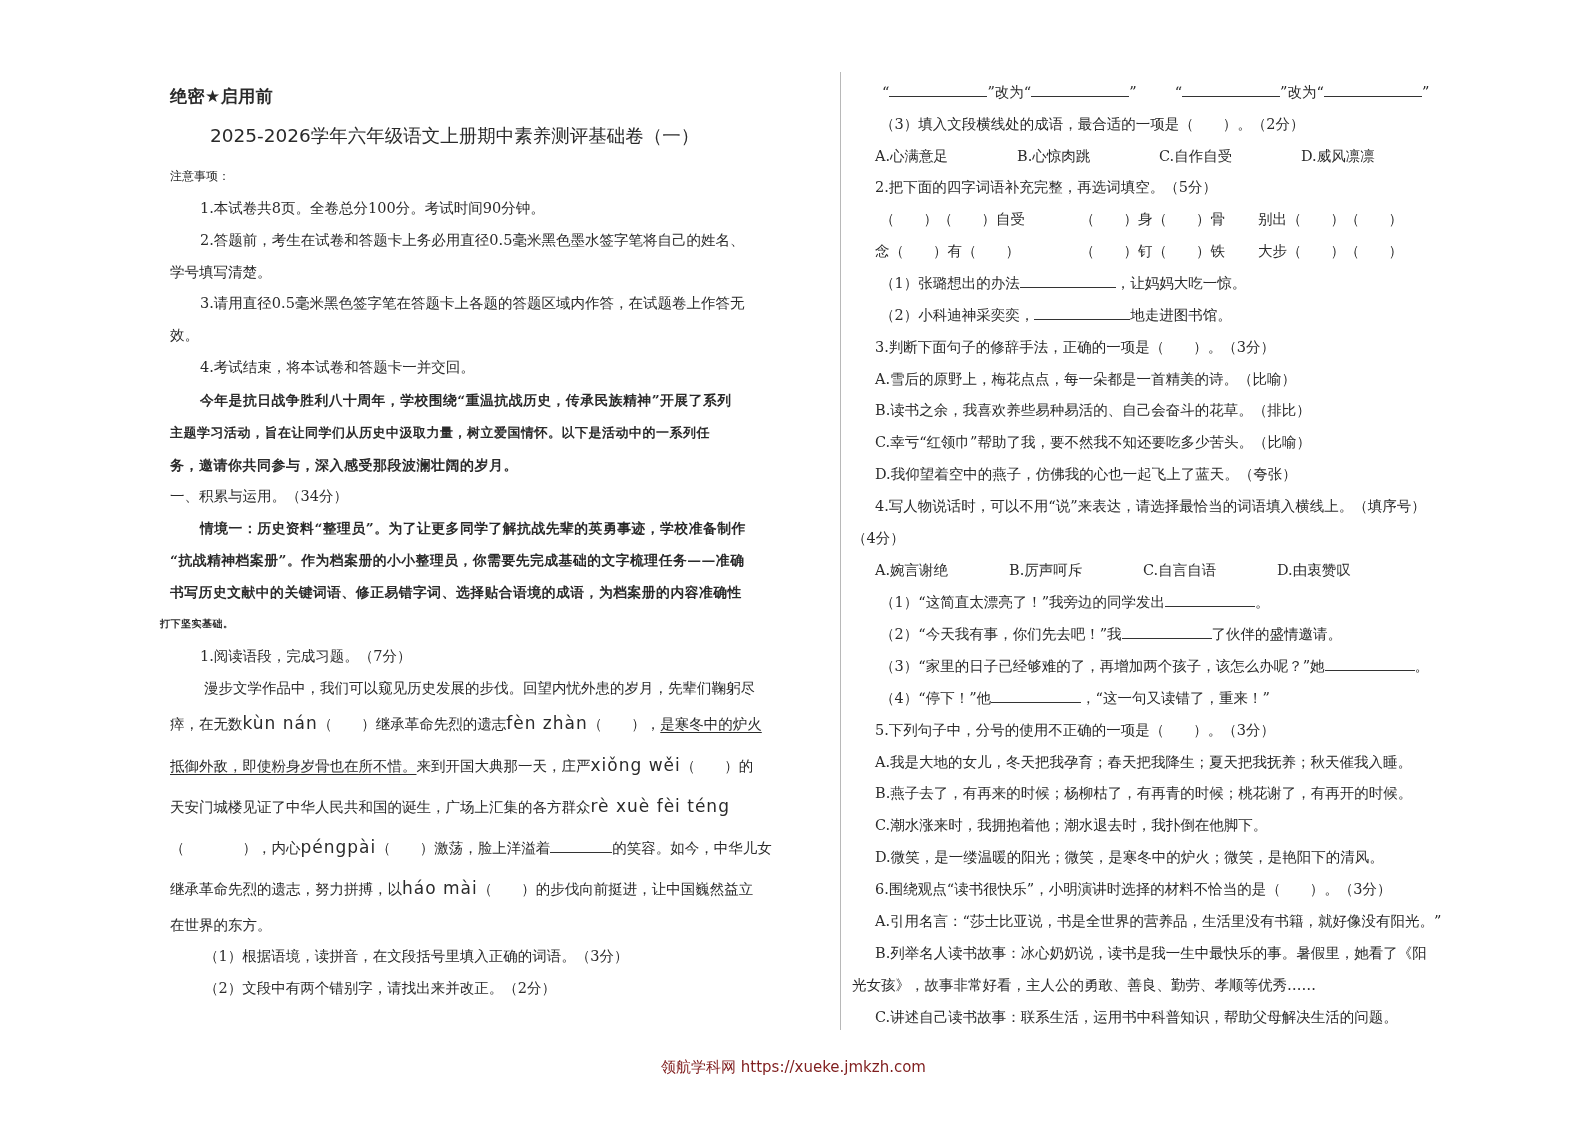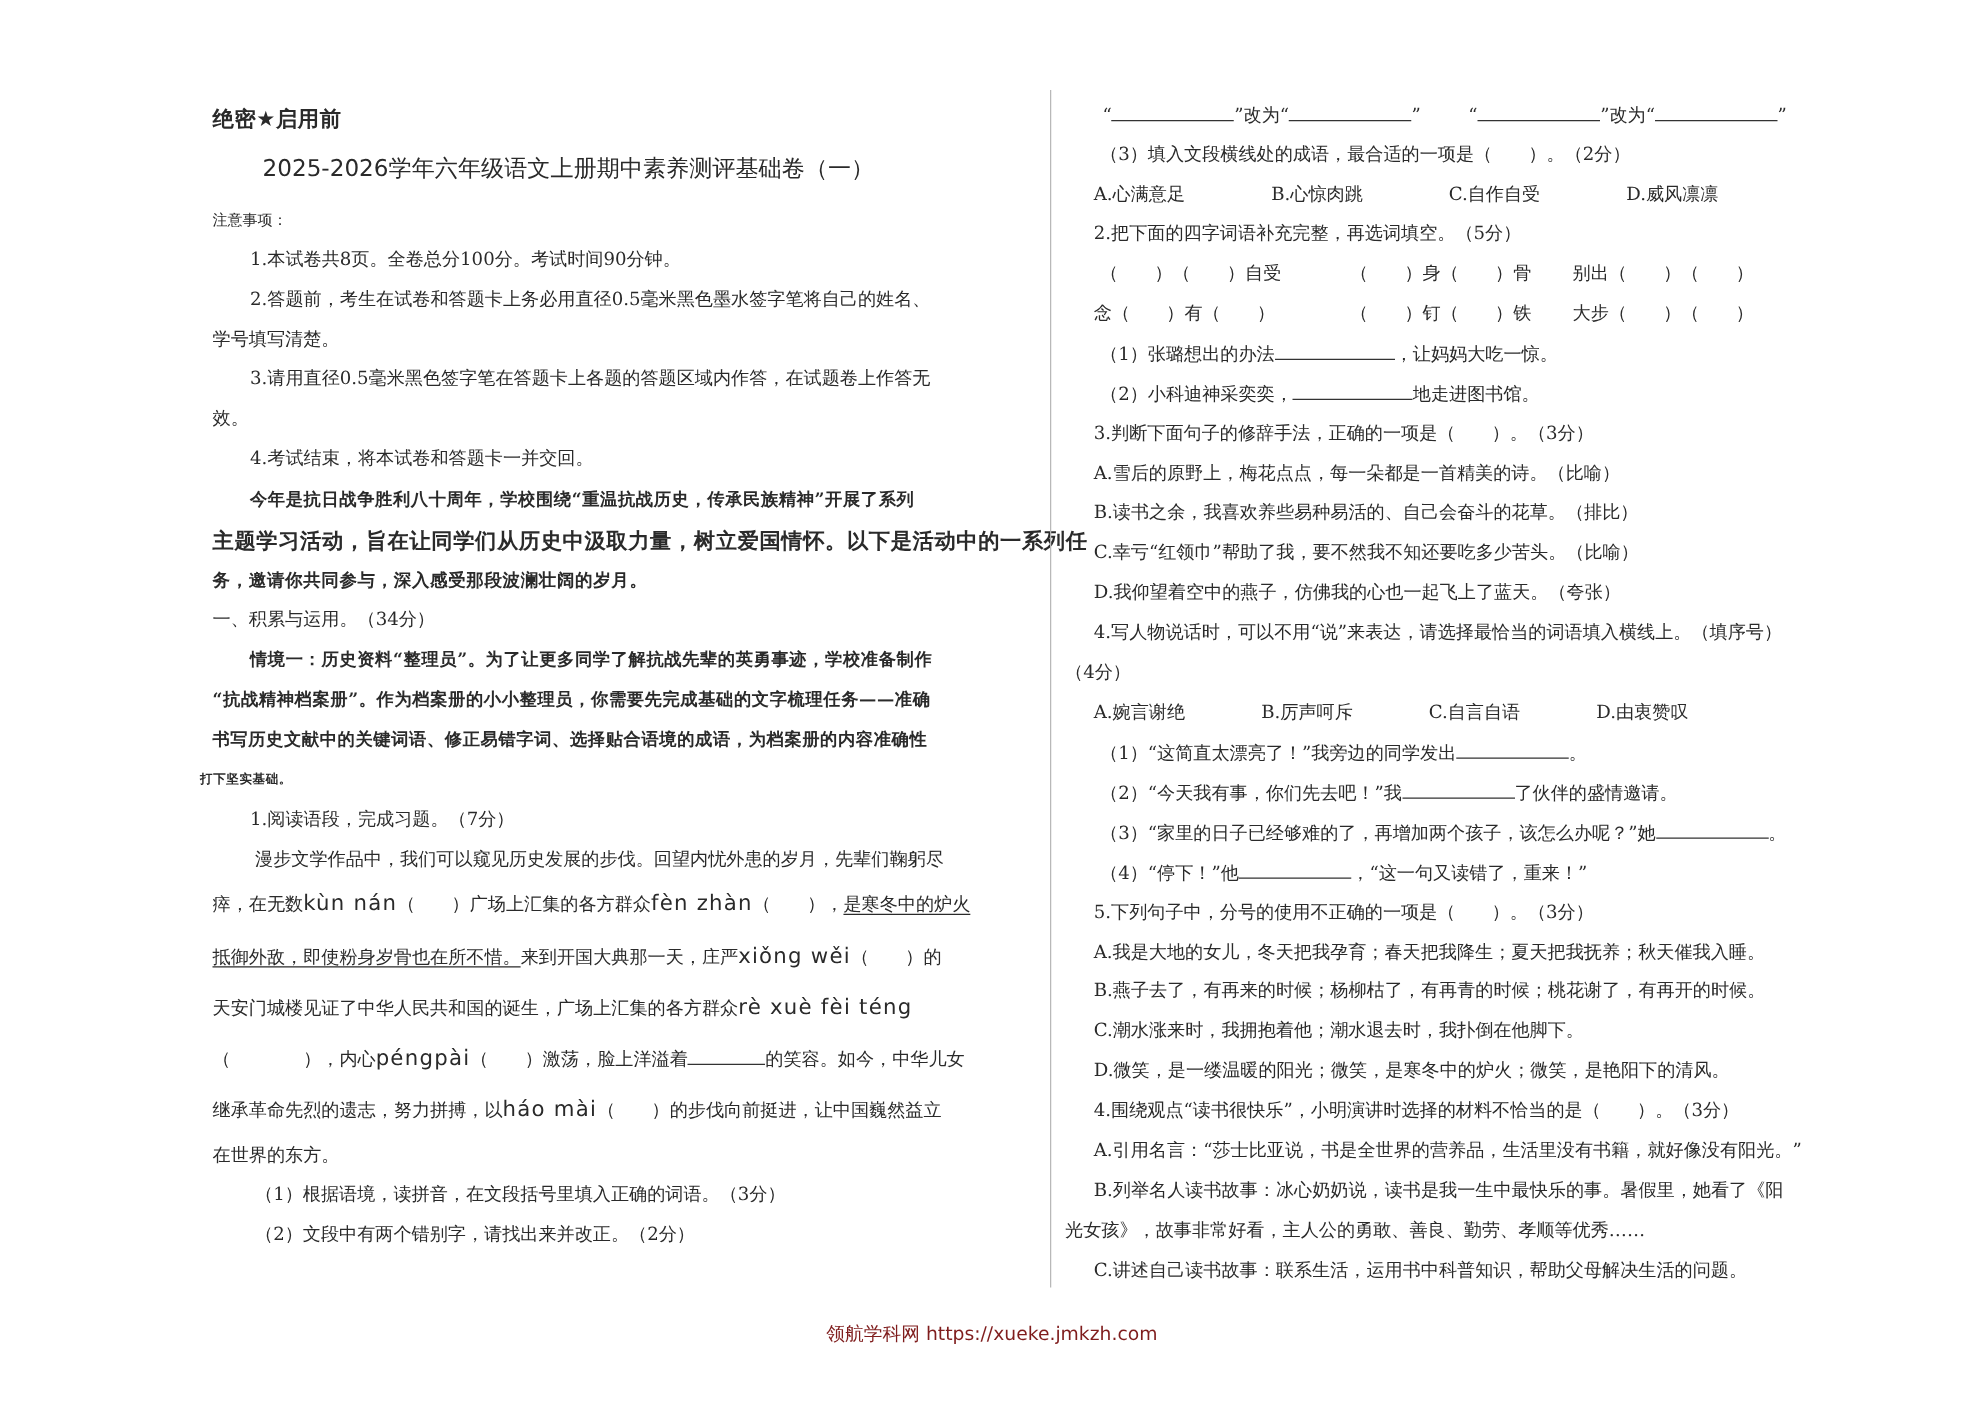--- a/index.html
+++ b/index.html
@@ -29,36 +29,36 @@
 <div class="line sans" style="left:170px; top:166px; font-size:12px;">注意事项：</div>
 
 <div class="line" style="left:200px; top:198px;">1.本试卷共8页。全卷总分100分。考试时间90分钟。</div>
 <div class="line" style="left:200px; top:230px;">2.答题前，考生在试卷和答题卡上务必用直径0.5毫米黑色墨水签字笔将自己的姓名、</div>
 <div class="line" style="left:170px; top:262px;">学号填写清楚。</div>
 <div class="line" style="left:200px; top:293px;">3.请用直径0.5毫米黑色签字笔在答题卡上各题的答题区域内作答，在试题卷上作答无</div>
 <div class="line" style="left:170px; top:325px;">效。</div>
 <div class="line" style="left:200px; top:357px;">4.考试结束，将本试卷和答题卡一并交回。</div>
 
 <div class="line bold" style="left:200px; top:390px; font-size:13.8px;">今年是抗日战争胜利八十周年，学校围绕“重温抗战历史，传承民族精神”开展了系列</div>
-<div class="line bold" style="left:170px; top:423px; font-size:17px;">主题学习活动，旨在让同学们从历史中汲取力量，树立爱国情怀。以下是活动中的一系列任</div>
+<div class="line bold" style="left:170px; top:423px; font-size:13px;">主题学习活动，旨在让同学们从历史中汲取力量，树立爱国情怀。以下是活动中的一系列任</div>
 <div class="line bold" style="left:170px; top:455px; font-size:14px;">务，邀请你共同参与，深入感受那段波澜壮阔的岁月。</div>
 
 <div class="line" style="left:170px; top:486px;">一、积累与运用。（34分）</div>
 
 <div class="line bold" style="left:200px; top:518px; font-size:13.8px;">情境一：历史资料“整理员”。为了让更多同学了解抗战先辈的英勇事迹，学校准备制作</div>
 <div class="line bold" style="left:170px; top:550px; font-size:13.8px;">“抗战精神档案册”。作为档案册的小小整理员，你需要先完成基础的文字梳理任务——准确</div>
 <div class="line bold" style="left:170px; top:582px; font-size:13.8px;">书写历史文献中的关键词语、修正易错字词、选择贴合语境的成语，为档案册的内容准确性</div>
 <div class="line bold" style="left:160px; top:614px; font-size:10px;">打下坚实基础。</div>
 
 <div class="line" style="left:200px; top:646px;">1.阅读语段，完成习题。（7分）</div>
 
 <div class="line kai" style="left:204px; top:678px;">漫步文学作品中，我们可以窥见历史发展的步伐。回望内忧外患的岁月，先辈们鞠躬尽</div>
 
 <div class="line kai" style="left:170px; top:713px;">
-  <span>瘁，在无数</span><span class="py">kùn nán</span><span>（　　）</span><span>广场上汇集的各方群众</span><span class="py">fèn  zhàn</span><span>（　　）</span><span>，</span><span class="ul">是寒冬中的炉火</span>
+  <span>瘁，在无数</span><span class="py">kùn nán</span><span>（　　）</span><span>继承革命先烈的遗志</span><span class="py">fèn  zhàn</span><span>（　　）</span><span>，</span><span class="ul">是寒冬中的炉火</span>
 </div>
 
 <div class="line kai" style="left:170px; top:755px;">
   <span class="ul">抵御外敌，即使粉身岁骨也在所不惜。</span><span>来到开国大典那一天，庄严</span><span class="py">xiǒng  wěi</span><span>（　　）</span><span>的</span>
 </div>
 
 <div class="line kai" style="left:170px; top:796px;">
   <span>天安门城楼见证了中华人民共和国的诞生，广场上汇集的各方群众</span><span class="py">rè xuè fèi téng</span>
 </div>
 
@@ -123,19 +123,19 @@
 <div class="line" style="left:880px; top:688px;">
   <span>（4）“停下！”他</span><span class="blank" style="width:90px;"></span><span>，“这一句又读错了，重来！”</span>
 </div>
 
 <div class="line" style="left:875px; top:720px;">5.下列句子中，分号的使用不正确的一项是（　　）。（3分）</div>
 <div class="line" style="left:875px; top:752px;">A.我是大地的女儿，冬天把我孕育；春天把我降生；夏天把我抚养；秋天催我入睡。</div>
 <div class="line" style="left:875px; top:783px;">B.燕子去了，有再来的时候；杨柳枯了，有再青的时候；桃花谢了，有再开的时候。</div>
 <div class="line" style="left:875px; top:815px;">C.潮水涨来时，我拥抱着他；潮水退去时，我扑倒在他脚下。</div>
 <div class="line" style="left:875px; top:847px;">D.微笑，是一缕温暖的阳光；微笑，是寒冬中的炉火；微笑，是艳阳下的清风。</div>
 
-<div class="line" style="left:875px; top:879px;">4.围绕观点“读书很快乐”，小明演讲时选择的材料不恰当的是（　　）。（3分）</div>
+<div class="line" style="left:875px; top:879px;">6.围绕观点“读书很快乐”，小明演讲时选择的材料不恰当的是（　　）。（3分）</div>
 <div class="line" style="left:875px; top:911px;">A.引用名言：“莎士比亚说，书是全世界的营养品，生活里没有书籍，就好像没有阳光。”</div>
 <div class="line" style="left:875px; top:943px;">B.列举名人读书故事：冰心奶奶说，读书是我一生中最快乐的事。暑假里，她看了《阳</div>
 <div class="line" style="left:852px; top:975px;">光女孩》，故事非常好看，主人公的勇敢、善良、勤劳、孝顺等优秀……</div>
 <div class="line" style="left:875px; top:1007px;">C.讲述自己读书故事：联系生活，运用书中科普知识，帮助父母解决生活的问题。</div>
 
 <div class="footer">领航学科网 https://xueke.jmkzh.com</div>
 
 </body></html>

